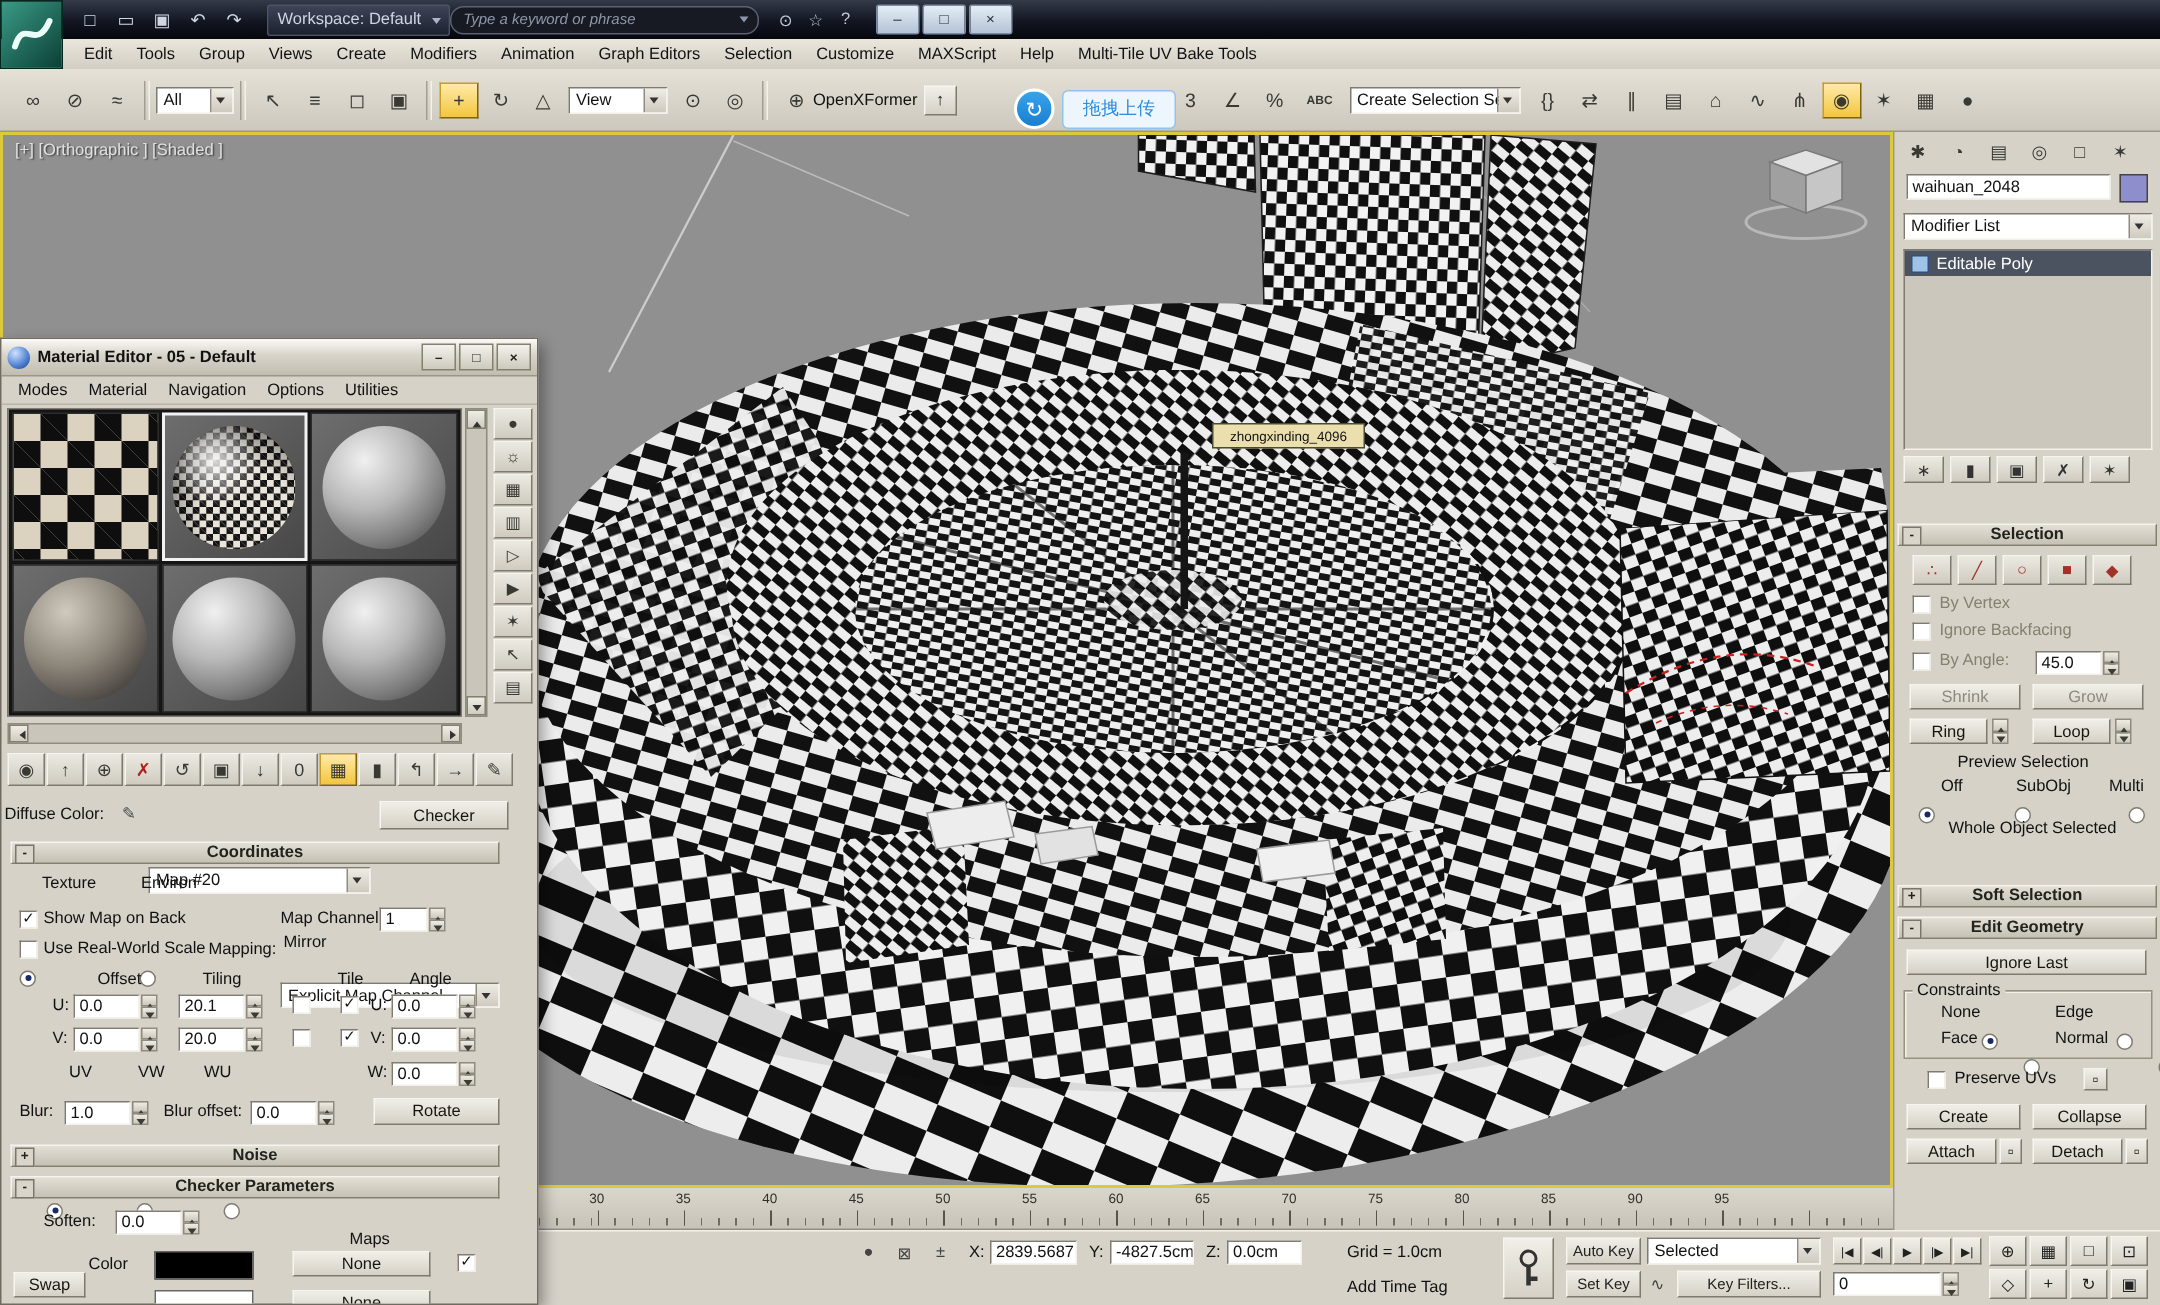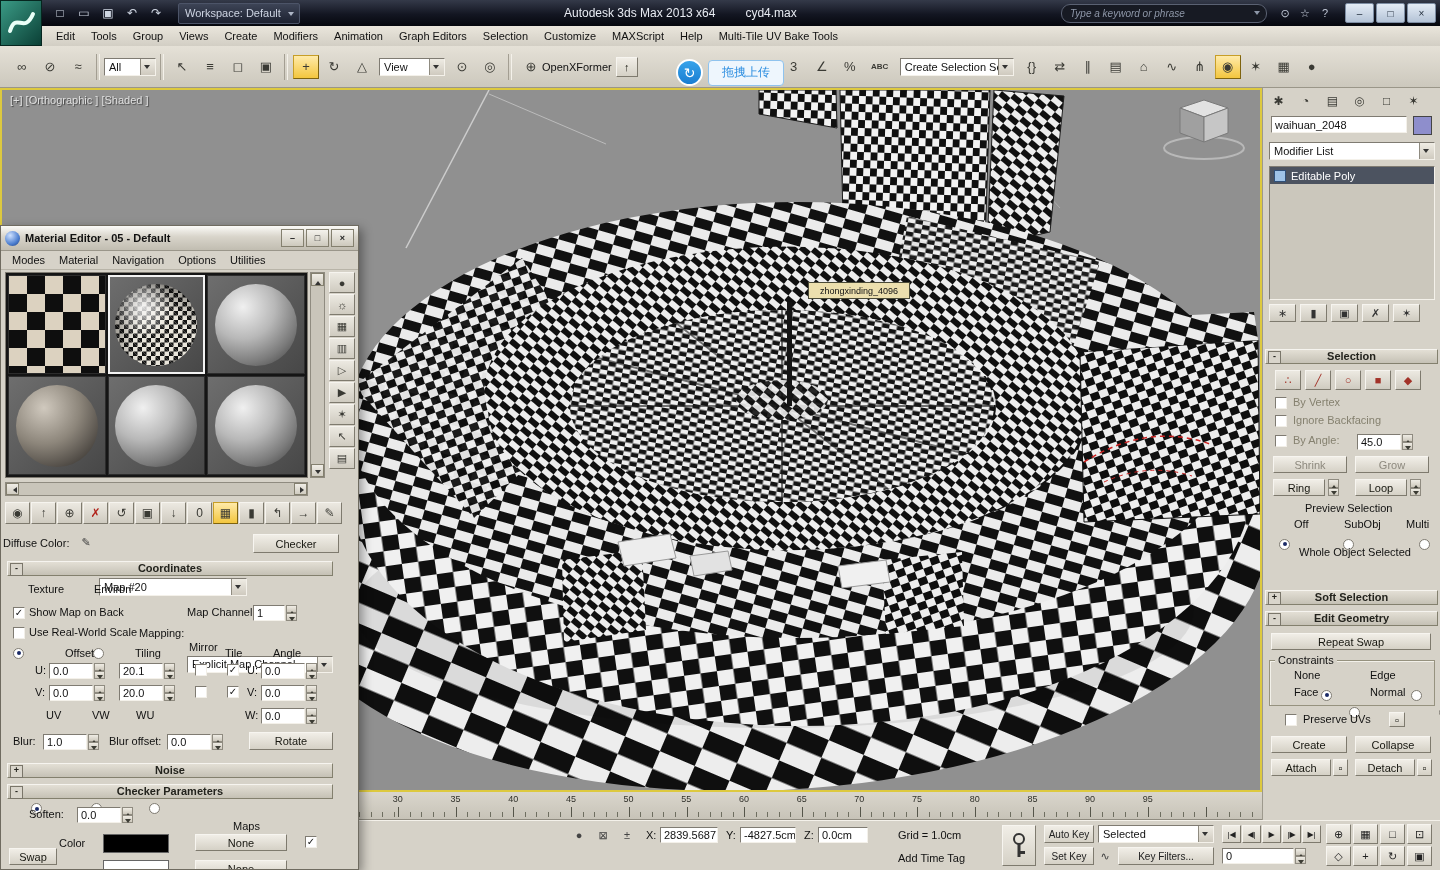--- a/index.html
+++ b/index.html
@@ -166,24 +166,20 @@
 
   <div class="titlebar">
     <div class="qat">
       <span class="repeat">
         
       <span class="qbtn">□</span><span class="qbtn">▭</span><span class="qbtn">▣</span><span class="qbtn">↶</span><span class="qbtn">↷</span></span>
       <span class="wsbox">
           <span>Workspace: Default</span>
         </span>
     </div>
-    <div class="titlecenter">
-      <span>Autodesk 3ds Max  2013 x64</span>
-      <span>cyd4.max</span>
-    </div>
     <div class="searchbox">
         <span>Type a keyword or phrase</span>
       </div>
     <div class="tinfo">
       <span class="repeat">
         
       <span class="tibtn">⊙</span><span class="tibtn">☆</span><span class="tibtn">?</span></span>
     </div>
     <div class="winbtns">
       <span class="repeat">
@@ -419,21 +415,21 @@
 
     <div class="rollbar" style="left:2px;top:502px;width:173px;">
       <span class="pm">+</span>
       <span>Soft Selection</span>
     </div>
     <div class="rollbar" style="left:2px;top:523px;width:173px;">
       <span class="pm">-</span>
       <span>Edit Geometry</span>
     </div>
     <span class="btn abs" style="left:8px;top:545px;width:160px;height:17px;">
-        <span>Repeat Swap</span>
+        <span>Ignore Last</span>
       </span>
     <div class="groupbox" style="left:6px;top:572px;width:164px;height:44px;"></div>
     <span class="lbl" style="left:12px;top:566px;background:#d6d2c8;padding:0 3px;">Constraints</span>
     <span class="rad on abs" style="left:16px;top:582px;"></span>
     <span class="lbl" style="left:31px;top:581px;">None</span>
     <span class="rad abs" style="left:92px;top:582px;"></span>
     <span class="lbl" style="left:107px;top:581px;">Edge</span>
     <span class="rad abs" style="left:16px;top:599px;"></span>
     <span class="lbl" style="left:31px;top:598px;">Face</span>
     <span class="rad abs" style="left:92px;top:599px;"></span>
@@ -655,21 +651,21 @@
         </span>
         <span class="spin">
           <i class="up"></i>
           <i class="dn"></i>
         </span>
     </span>
     <span class="chk abs" style="left:12px;top:401px;"></span>
     <span class="lbl" style="left:28px;top:400px;">Use Real-World Scale</span>
     <span class="lbl" style="left:64px;top:421px;">Offset</span>
     <span class="lbl" style="left:134px;top:421px;">Tiling</span>
-    <span class="lbl" style="left:188px;top:415px;">Mirror</span>
+    <span class="lbl" style="left:188px;top:396px;">Mirror</span>
     <span class="lbl" style="left:224px;top:421px;">Tile</span>
     <span class="lbl" style="left:272px;top:421px;">Angle</span>
 
     <span class="lbl" style="left:34px;top:438px;">U:</span>
     <span class="numw" style="left:48px;top:437px;width:56px;">
       <span class="tfield">
           <span>0.0</span>
         </span>
         <span class="spin">
           <i class="up"></i>

